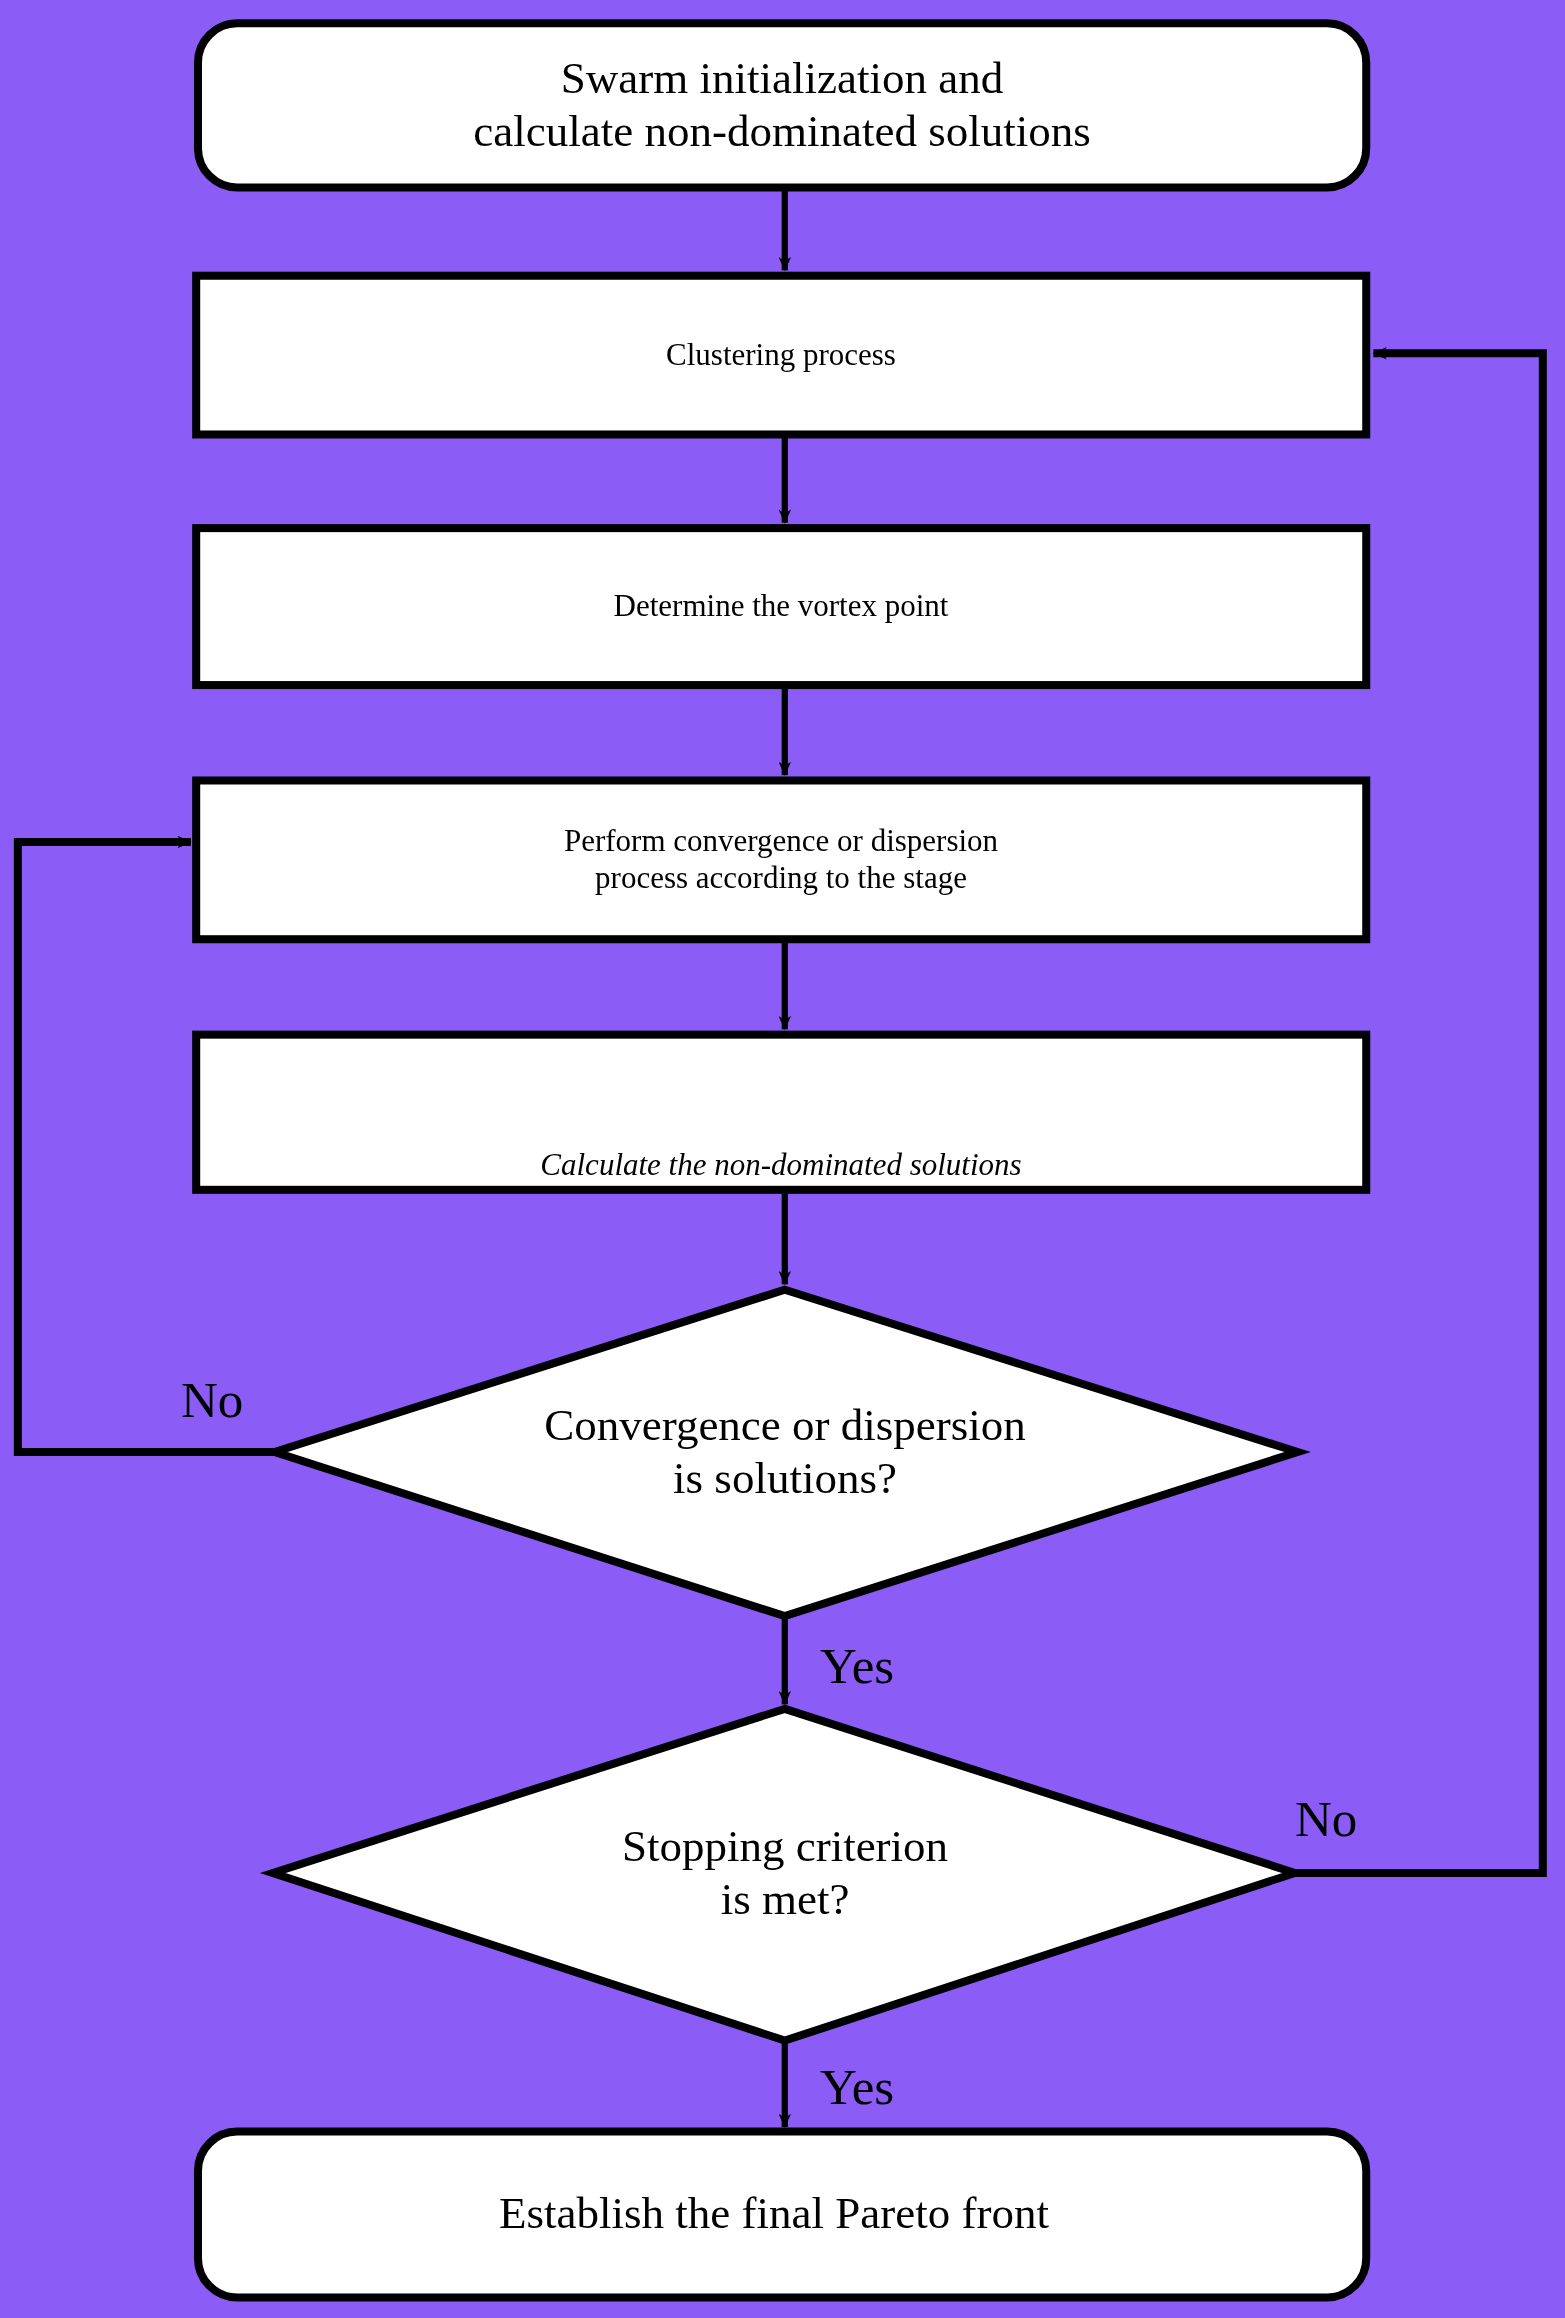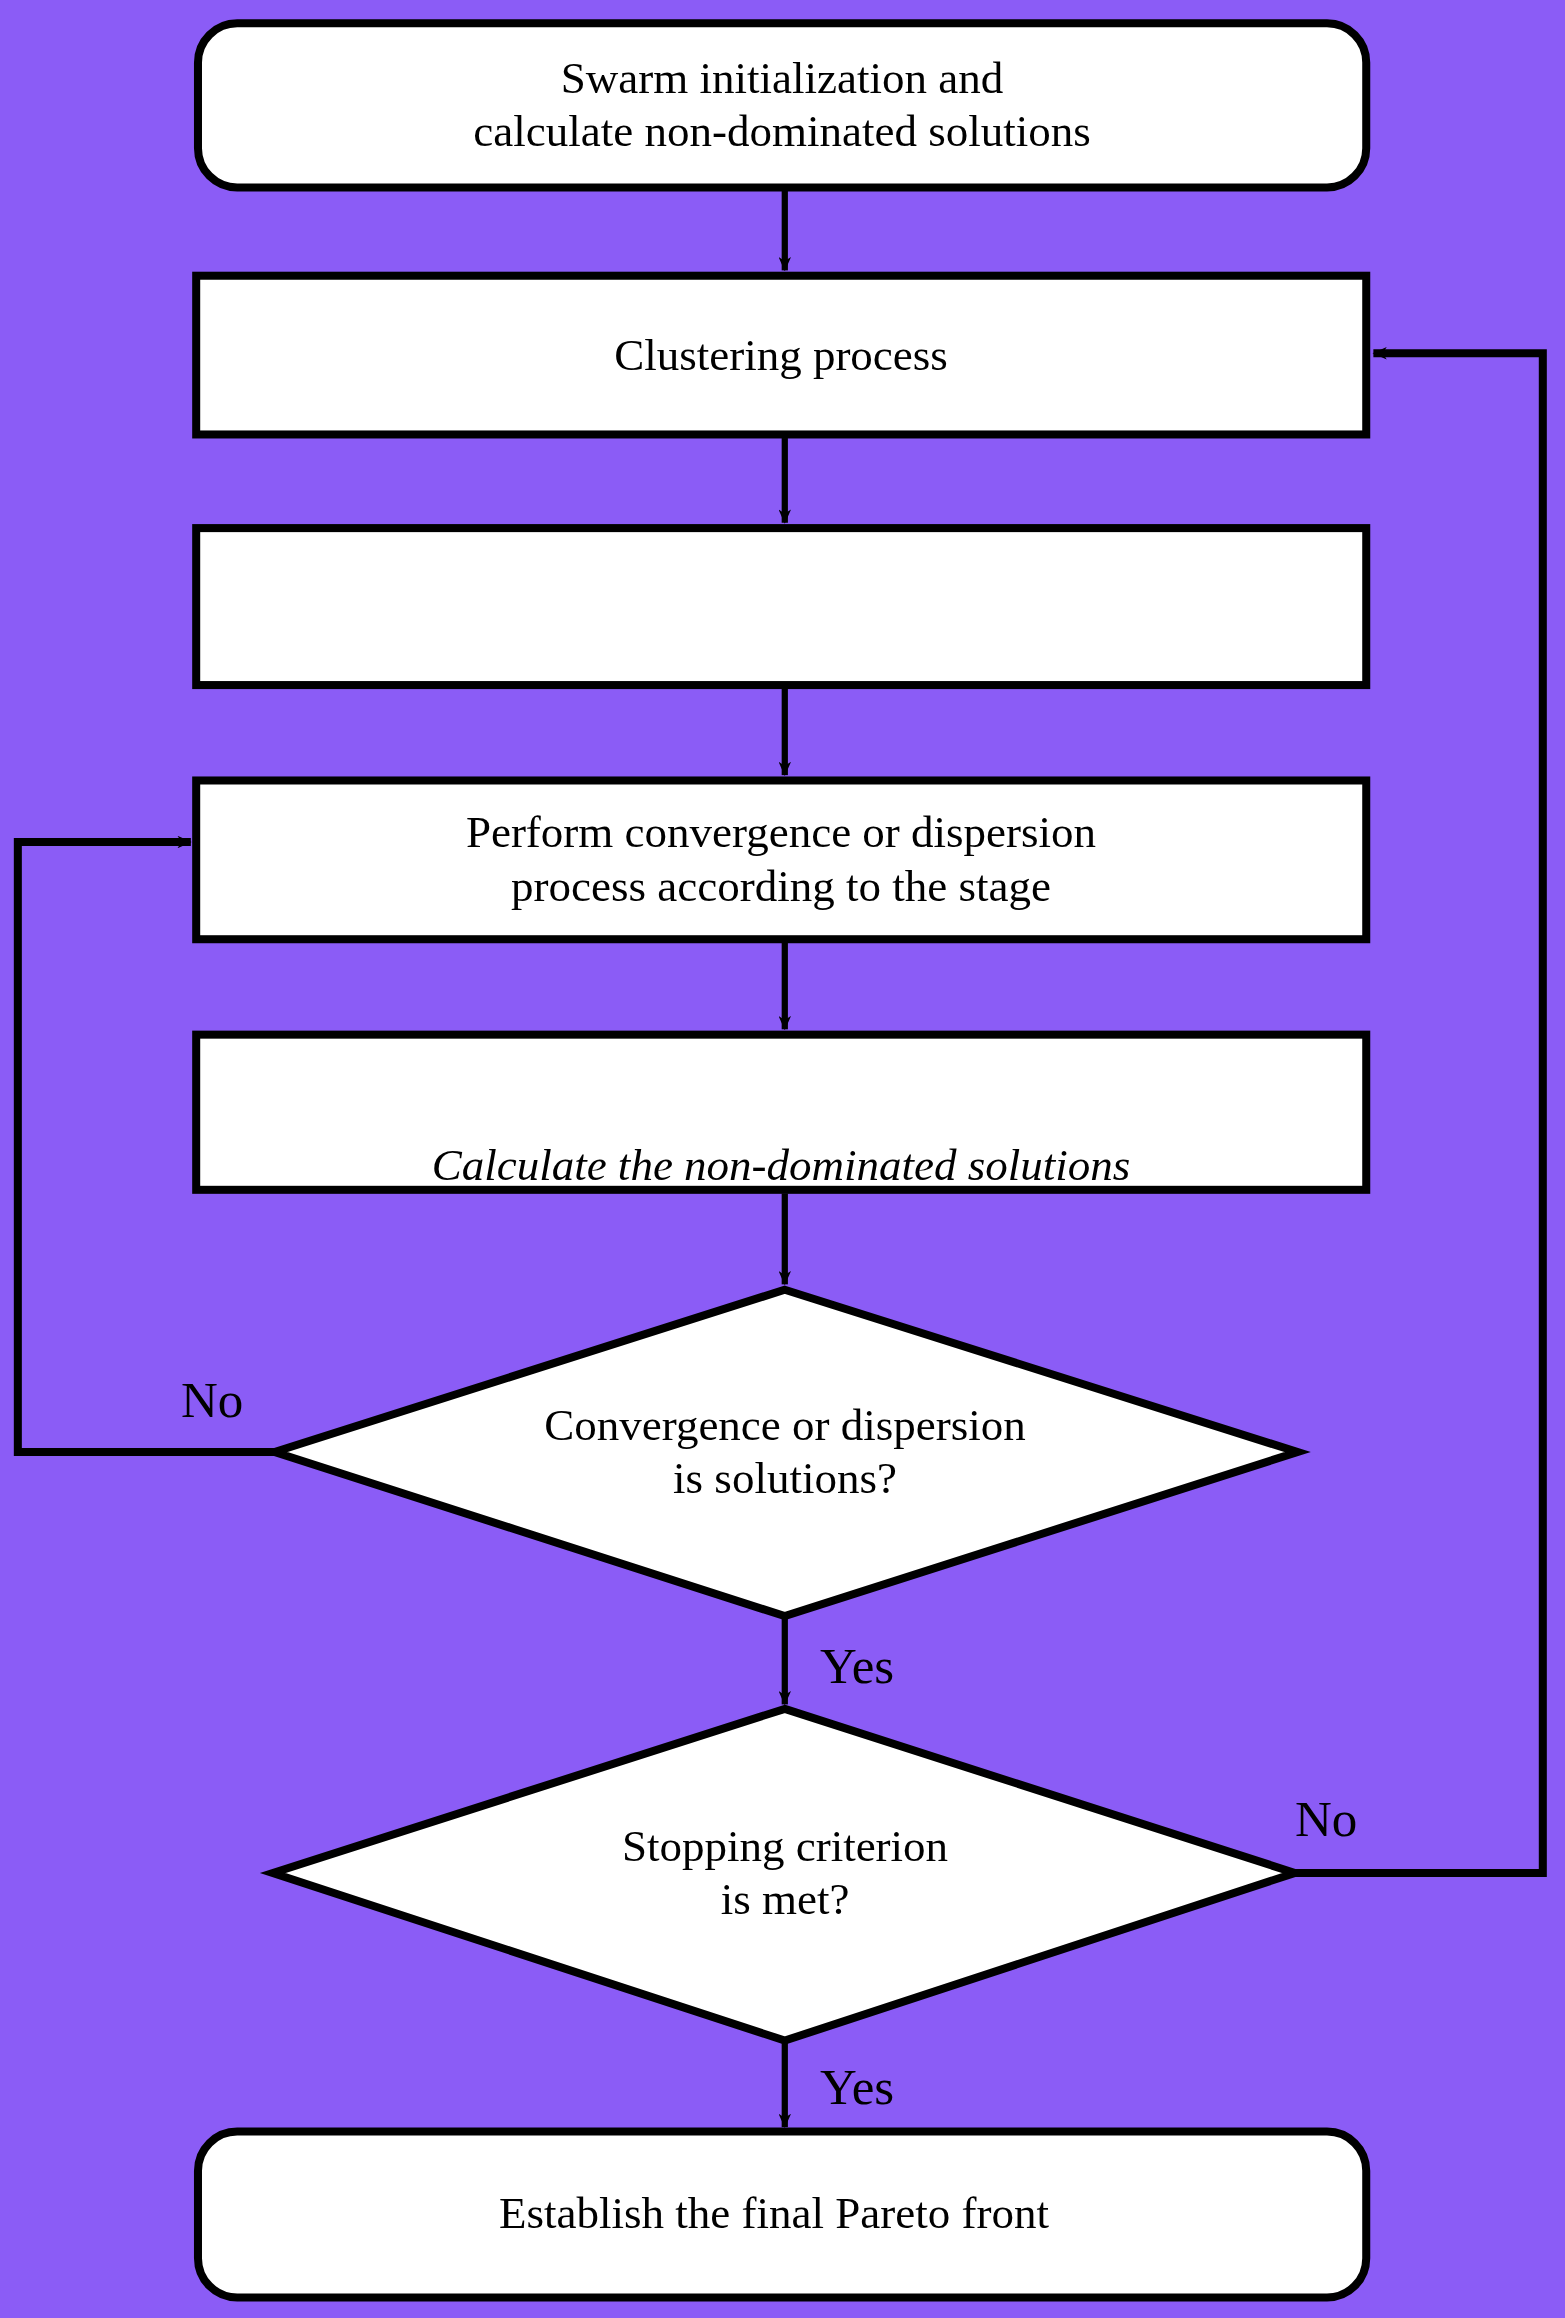--- a/index.html
+++ b/index.html
@@ -29,21 +29,21 @@
     align-items: center;
     justify-content: center;
     text-align: center;
     color: #000000;
     font-family: "Liberation Serif", "DejaVu Serif", serif;
     line-height: 1.18;
     white-space: pre-line;
     pointer-events: none;
   }
   .n-terminal { font-size: 45px; }
-  .n-process  { font-size: 45px; }
+  .n-process  { font-size: 31px; }
   .n-decision { font-size: 45px; }
   .edge-label {
     position: absolute;
     color: #000000;
     font-family: "Liberation Serif", "DejaVu Serif", serif;
     font-size: 51px;
     line-height: 1;
     white-space: nowrap;
     pointer-events: none;
   }
@@ -93,20 +93,21 @@
     <path d="M308,1628 L20,1628 L20,944 L214,944" fill="none" stroke="#000000" stroke-width="9" stroke-linejoin="miter" marker-end="url(#arrowhead)"></path>
 
     <path d="M1452,2100 L1730,2100 L1730,396 L1540,396" fill="none" stroke="#000000" stroke-width="9" stroke-linejoin="miter" marker-end="url(#arrowhead)"></path>
   </svg>
 
   <div class="node-text n-terminal" style="left:198px; top:23px; width:1168px; height:164px;">Swarm initialization and
 calculate non-dominated solutions</div>
 
   <div class="node-text n-process" style="left:196px; top:276px; width:1170px; height:159px;">Clustering process</div>
 
+  <div class="node-text n-process" style="left:196px; top:528px; width:1170px; height:157px;">Determine the vortex point</div>
 
   <div class="node-text n-process" style="left:196px; top:780px; width:1170px; height:159px;">Perform convergence or dispersion
 process according to the stage</div>
 
   <div class="node-text n-process" style="left:196px; top:1088px; width:1170px; height:155px;font-style:italic;">Calculate the non-dominated solutions</div>
 
   <div class="node-text n-decision" style="left:357px; top:1345px; width:856px; height:214px;">Convergence or dispersion
 is solutions?</div>
 
   <div class="node-text n-decision" style="left:357px; top:1768px; width:856px; height:210px;">Stopping criterion

